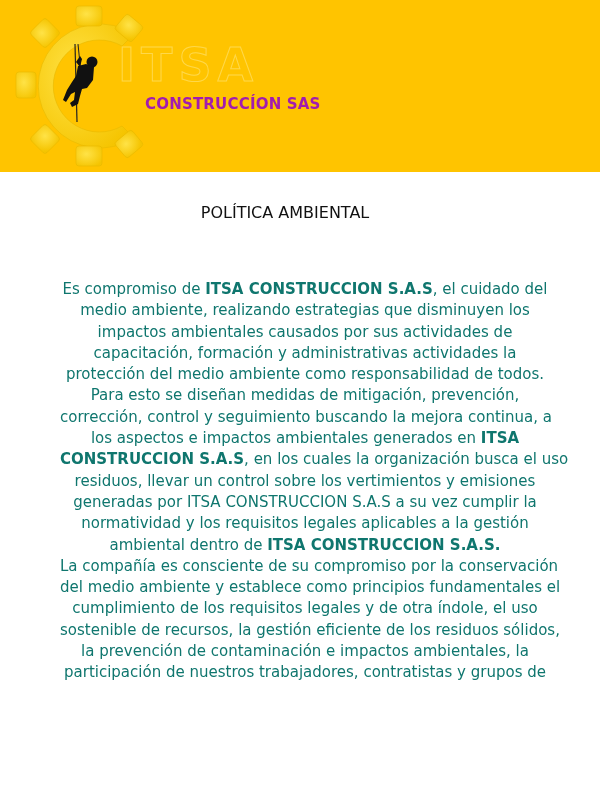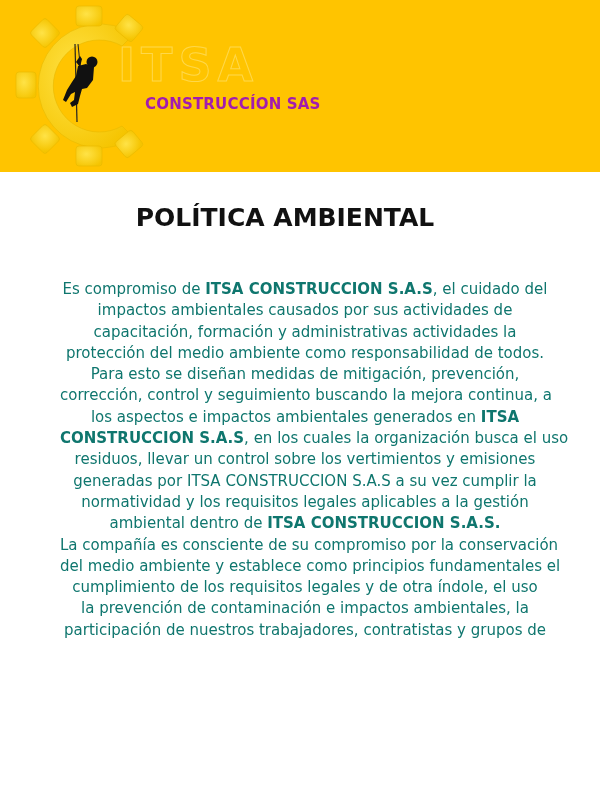--- a/index.html
+++ b/index.html
@@ -28,21 +28,21 @@
       font-weight: bold; font-size: 15px; letter-spacing: 0.2px;
       color: #a21caf;
       white-space: nowrap;
       margin-left: 40px;
     }
 
     .title {
       position: absolute; left: 0; top: 203px; width: 570px;
       text-align: center;
       font-family: "DejaVu Sans", sans-serif;
-      font-weight: bold; font-size: 25px; color: #111;
+      font-weight: normal; font-size: 16px; color: #111;
     }
 
     .body-text {
       position: absolute; left: 60px; top: 279px; width: 490px;
       text-align: center;
       font-family: "DejaVu Sans", sans-serif;
       font-size: 15px; line-height: 21.3px; color: #0f766e;
     }
     .body-text .line { display: block; white-space: nowrap; }
     .body-text b { font-weight: bold; }
@@ -86,33 +86,35 @@
     <div class="construccion-text">CONSTRUCCÍON SAS</div>
   </div>
 </div>
 
 <h1 class="title">POLÍTICA AMBIENTAL</h1>
 
 <div class="body-text">
   <div id="para-container">
       <div>
         <span class="line">Es compromiso de <b>ITSA CONSTRUCCION S.A.S</b>, el cuidado del</span>
+        <span class="line">medio ambiente, realizando estrategias que disminuyen los</span>
         <span class="line">impactos ambientales causados por sus actividades de</span>
         <span class="line">capacitación, formación y administrativas actividades la</span>
         <span class="line">protección del medio ambiente como responsabilidad de todos.</span>
         <span class="line">Para esto se diseñan medidas de mitigación, prevención,</span>
         <span class="line">corrección, control y seguimiento buscando la mejora continua, a</span>
         <span class="line">los aspectos e impactos ambientales generados en <b>ITSA</b></span>
         <span class="line"><b>CONSTRUCCION S.A.S</b>, en los cuales la organización busca el uso</span>
         <span class="line">residuos, llevar un control sobre los vertimientos y emisiones</span>
         <span class="line">generadas por ITSA CONSTRUCCION S.A.S a su vez cumplir la</span>
         <span class="line">normatividad y los requisitos legales aplicables a la gestión</span>
         <span class="line">ambiental dentro de <b>ITSA CONSTRUCCION S.A.S.</b></span>
       </div>
       <div>
         <span class="line">La compañía es consciente de su compromiso por la conservación</span>
         <span class="line">del medio ambiente y establece como principios fundamentales el</span>
         <span class="line">cumplimiento de los requisitos legales y de otra índole, el uso</span>
+        <span class="line">sostenible de recursos, la gestión eficiente de los residuos sólidos,</span>
         <span class="line">la prevención de contaminación e impactos ambientales, la</span>
         <span class="line">participación de nuestros trabajadores, contratistas y grupos de</span>
       </div>
     </div>
 </div>
 
 </body></html>

